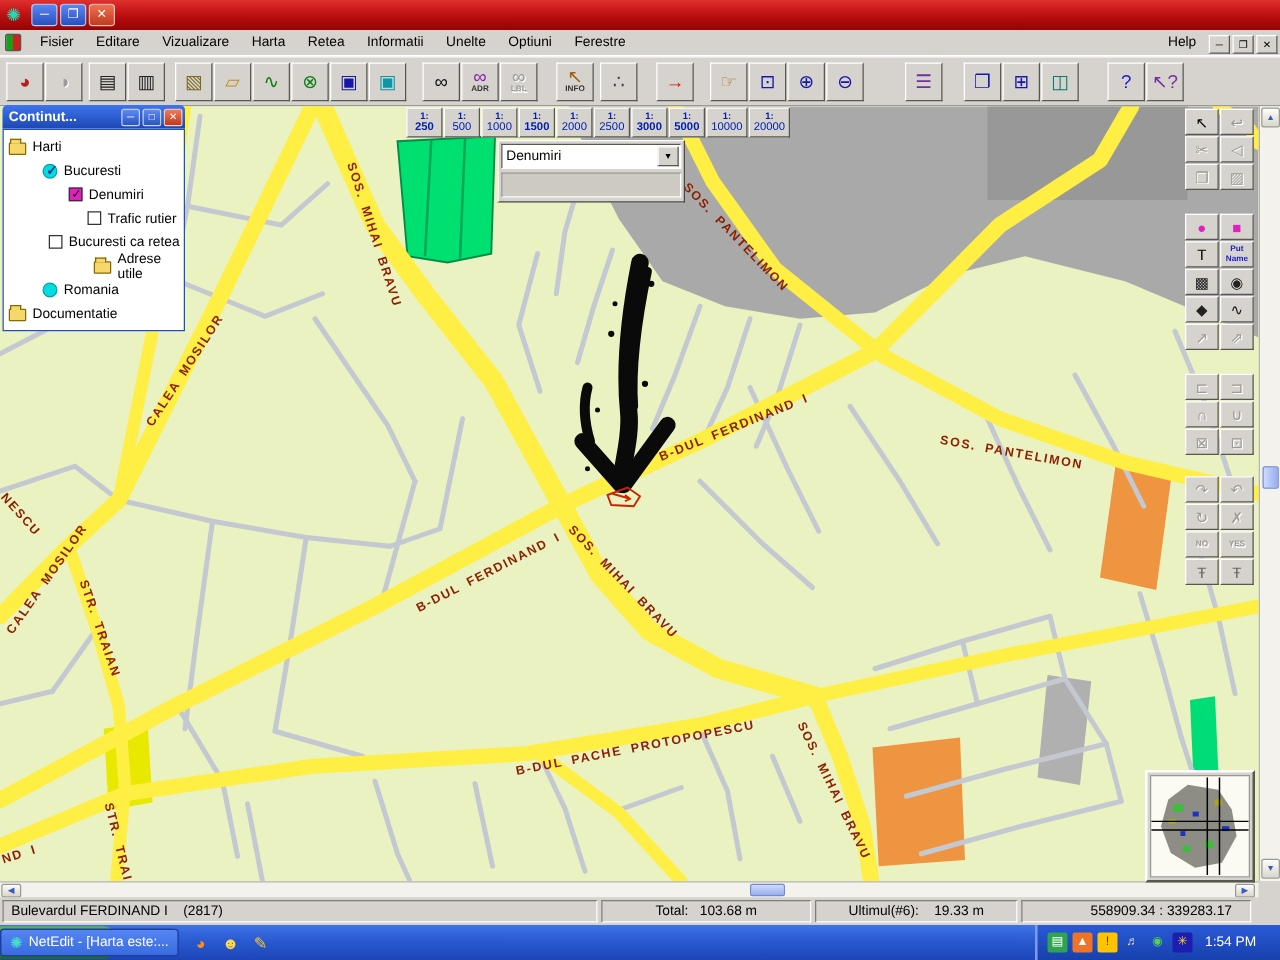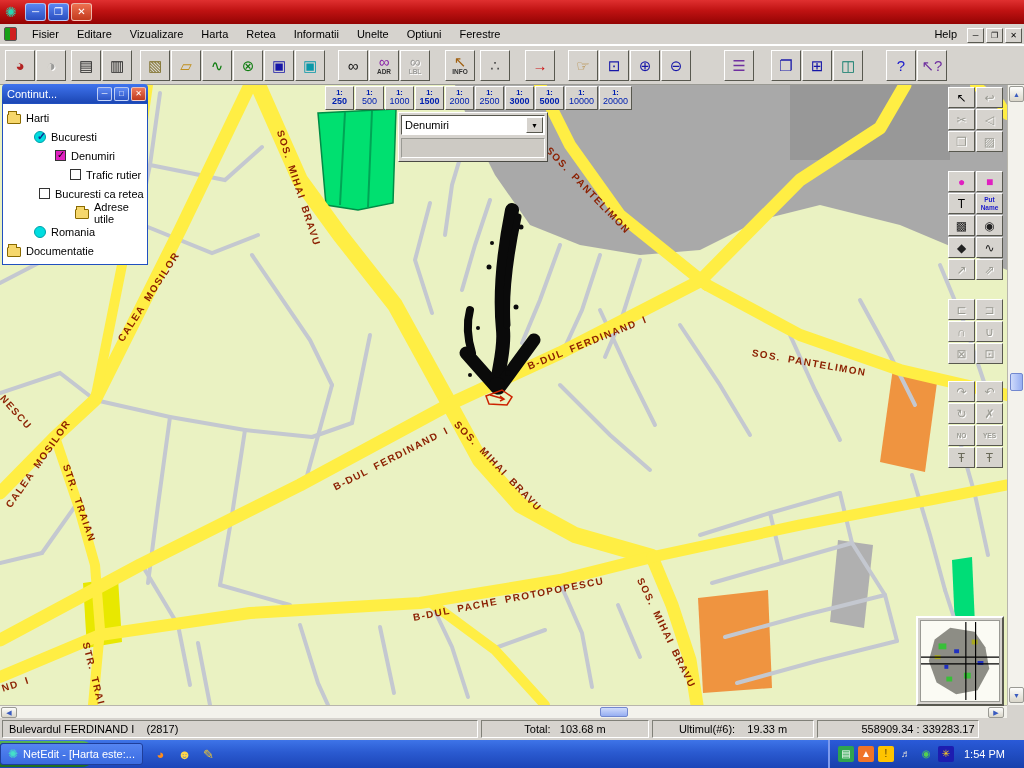--- a/index.html
+++ b/index.html
@@ -63,21 +63,21 @@
     display:flex; align-items:center; }
   .combo-text { flex:1; font-size:11px; padding-left:3px; }
   .combo-arrow { width:17px; height:16px; background:#d6d3ce; border:1px solid; border-color:#fff #58584f #58584f #fff;
     font-size:7px; text-align:center; line-height:15px; margin-right:1px; }
   .combo-empty { margin-top:3px; height:20px; background:#cdcac4; border:1px solid; border-color:#9a9a94 #fff #fff #9a9a94; }
 
   
   .tree-panel { position:absolute; left:2px; top:84px; width:146px; z-index:50; }
   .tree-title { height:19px; border-radius:4px 4px 0 0; background:linear-gradient(180deg,#3f74ee 0%,#1c47b4 100%);
     display:flex; align-items:center; padding:0 2px 0 5px; }
-  .tree-title-text { color:#fff; font-weight:normal; font-size:11px; flex:1; }
+  .tree-title-text { color:#fff; font-weight:bold; font-size:11px; flex:1; }
   .tree-btn { width:15px; height:14px; margin-left:2px; border-radius:2px; border:1px solid #ffffffaa;
     background:linear-gradient(180deg,#5e8af4,#2b54c4); color:#fff; font-size:8px; line-height:12px; text-align:center; }
   .tree-btn.close { background:linear-gradient(180deg,#ef7a5a,#c03a1d); }
   .tree-body { background:#fff; border:1px solid #2050c0; padding:4px 0 4px 0; }
   .tree-row { height:19px; display:flex; align-items:center; font-size:11px; gap:5px; }
   .ti { flex:0 0 auto; position:relative; display:inline-block; }
   .ti[data-icon^="folder"] { width:14px; height:10px; background:#f6d76c; border:1px solid #8a6a00; border-radius:1px; margin-top:2px; }
   .ti[data-icon^="folder"]::before { content:""; position:absolute; left:0; top:-4px; width:7px; height:3px;
     background:#f6d76c; border:1px solid #8a6a00; border-bottom:none; }
   .ti[data-icon="checkbox"] { width:11px; height:11px; background:#fff; border:1px solid #333; }
@@ -113,21 +113,21 @@
     background:linear-gradient(180deg,#cfdbfb,#96aef2); border:1px solid #7288cf; border-radius:2px; }
   .scroll-corner { position:absolute; left:1007px; top:705px; width:17px; height:13px; background:#d6d3ce; }
 
   
   .statusbar { position:absolute; left:0; top:718px; width:1024px; height:22px; background:#d6d3ce; }
   .status-panel { position:absolute; top:2px; height:18px; background:#d6d3ce; border:1px solid;
     border-color:#808078 #fff #fff #808078; font-size:11px; line-height:16px; white-space:pre; overflow:hidden; }
   .sp1 { left:2px; width:476px; padding-left:6px; }
   .sp2 { left:481px; width:168px; text-align:center; }
   .sp3 { left:652px; width:162px; text-align:center; }
-  .sp4 { left:817px; width:162px; text-align:center;padding-left:40px; }
+  .sp4 { left:817px; width:184px; text-align:center;padding-left:40px; }
 
   
   .taskbar { position:absolute; left:0; top:740px; width:1024px; height:28px;
     background:linear-gradient(180deg,#3e74e8 0%,#2a5ad0 45%,#1c45b8 100%); }
   .start-btn { position:absolute; left:0; top:1px; width:95px; height:26px; border-radius:0 13px 13px 0;
     background:linear-gradient(180deg,#57b357 0%,#2e8b2e 60%,#1f6b1f 100%); display:flex; align-items:center;
     justify-content:center; gap:6px; color:#fff; font-size:15px; font-weight:bold; font-style:italic;
     text-shadow:1px 1px 2px #00000088; }
   .flag { width:14px; height:14px; display:grid; grid-template-columns:6px 6px; grid-template-rows:6px 6px;
     gap:1px; transform:skewY(-8deg); }

